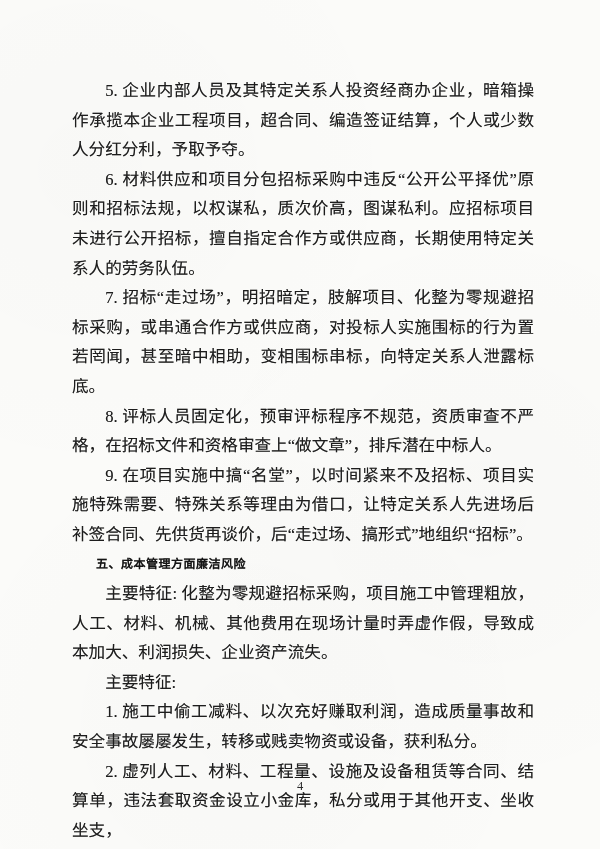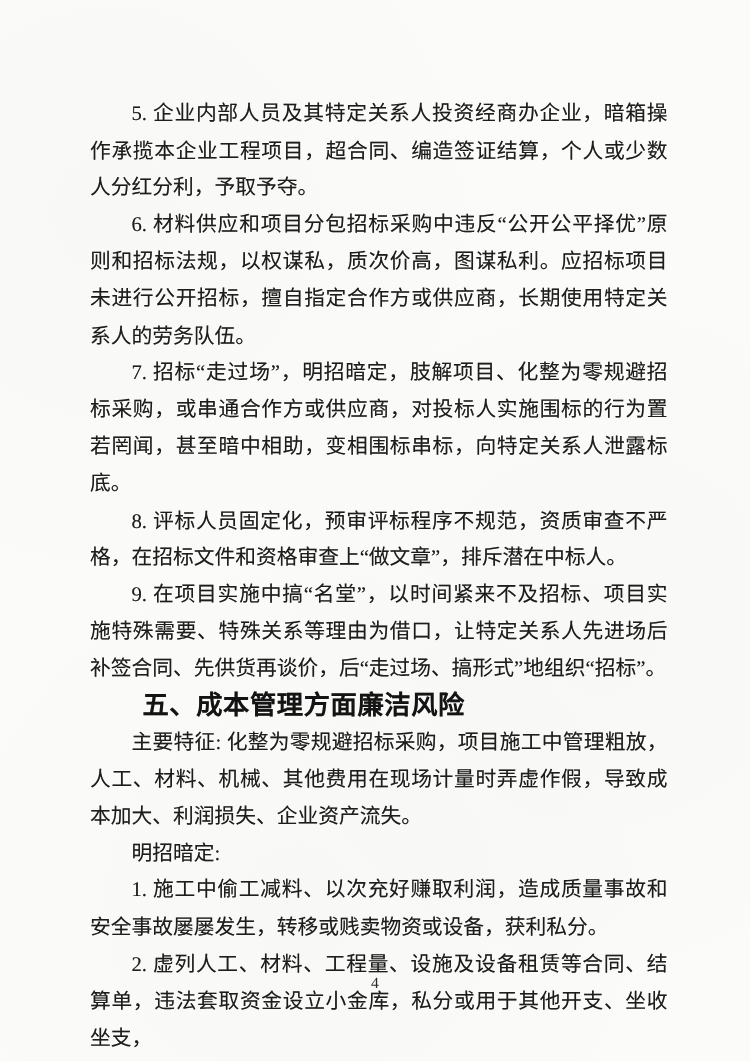--- a/index.html
+++ b/index.html
@@ -31,21 +31,21 @@
   }
   .para {
     margin: 0;
     text-indent: 2em;
   }
   .heading {
     margin: 0;
     text-indent: 2em;
     font-family: Liberation Serif, serif;
     font-weight: 700;
-    font-size: 21px;
+    font-size: 12px;
     line-height: 29.6px;
     letter-spacing: 0.5px;
     color: #141414;
   }
   .page-footer {
     position: absolute;
     top: 779px;
     left: 0;
     width: 100%;
     text-align: center;
@@ -59,20 +59,20 @@
 
 <div class="page">
   <main class="content">
     <p class="para">5. 企业内部人员及其特定关系人投资经商办企业，暗箱操作承揽本企业工程项目，超合同、编造签证结算，个人或少数人分红分利，予取予夺。</p>
     <p class="para">6. 材料供应和项目分包招标采购中违反“公开公平择优”原则和招标法规，以权谋私，质次价高，图谋私利。应招标项目未进行公开招标，擅自指定合作方或供应商，长期使用特定关系人的劳务队伍。</p>
     <p class="para">7. 招标“走过场”，明招暗定，肢解项目、化整为零规避招标采购，或串通合作方或供应商，对投标人实施围标的行为置若罔闻，甚至暗中相助，变相围标串标，向特定关系人泄露标底。</p>
     <p class="para">8. 评标人员固定化，预审评标程序不规范，资质审查不严格，在招标文件和资格审查上“做文章”，排斥潜在中标人。</p>
     <p class="para">9. 在项目实施中搞“名堂”，以时间紧来不及招标、项目实施特殊需要、特殊关系等理由为借口，让特定关系人先进场后补签合同、先供货再谈价，后“走过场、搞形式”地组织“招标”。</p>
     <h2 class="heading">五、成本管理方面廉洁风险</h2>
     <p class="para">主要特征: 化整为零规避招标采购，项目施工中管理粗放，人工、材料、机械、其他费用在现场计量时弄虚作假，导致成本加大、利润损失、企业资产流失。</p>
-    <p class="para">明招暗定:</p>
+    <p class="para">主要特征:</p>
     <p class="para">1. 施工中偷工减料、以次充好赚取利润，造成质量事故和安全事故屡屡发生，转移或贱卖物资或设备，获利私分。</p>
     <p class="para">2. 虚列人工、材料、工程量、设施及设备租赁等合同、结算单，违法套取资金设立小金库，私分或用于其他开支、坐收坐支，</p>
   </main>
   <footer class="page-footer">
     <span>4</span>
   </footer>
 </div>
 
 </body></html>

